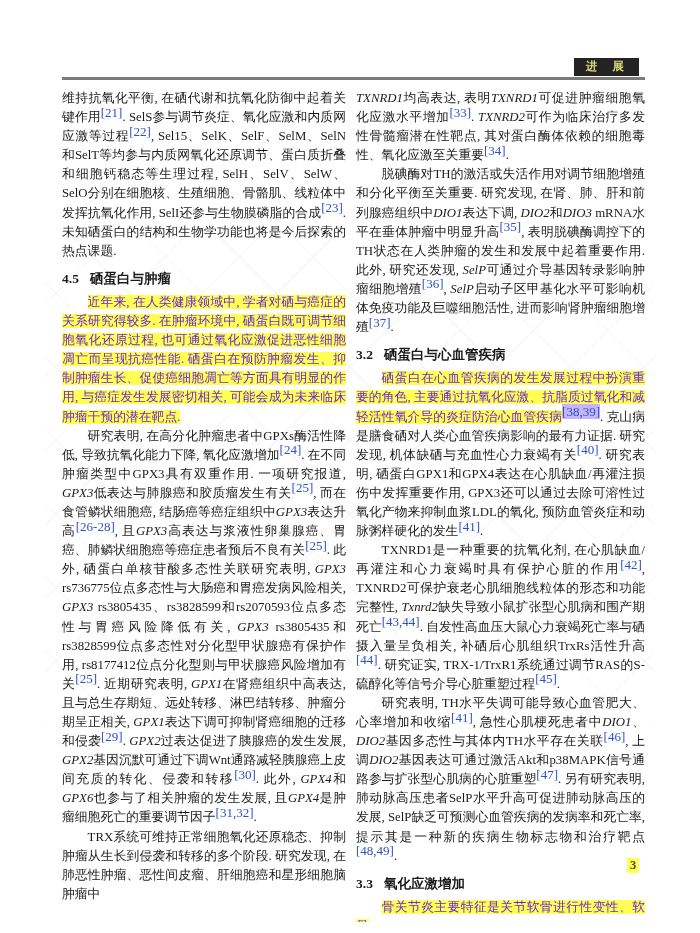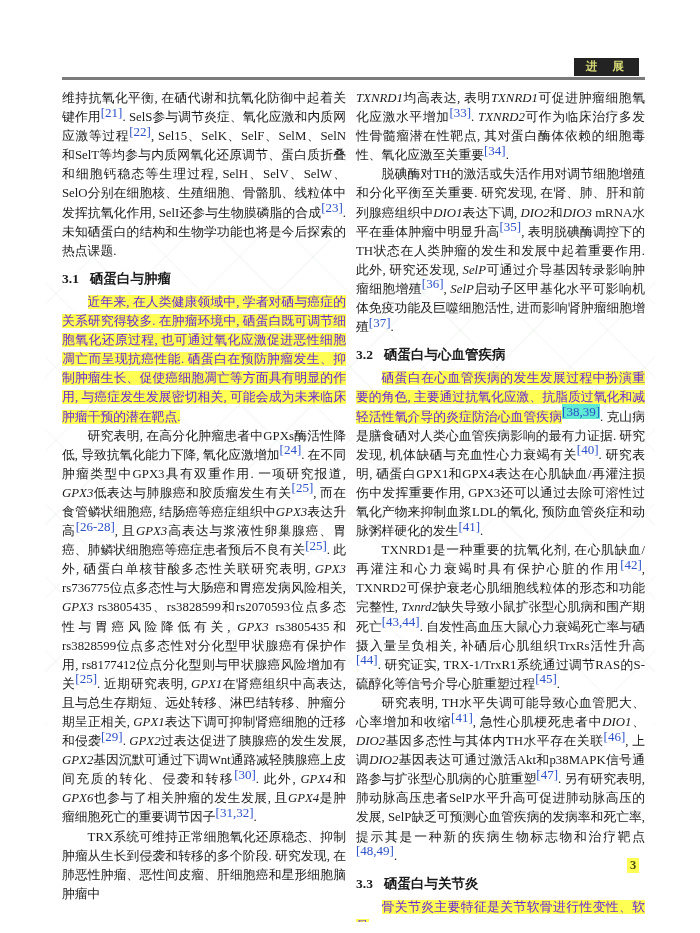--- a/index.html
+++ b/index.html
@@ -30,45 +30,45 @@
   .col-right{left:356px;width:289px;}
   .para{margin:0;}
   .para.ind{text-indent:2em;}
   .h1{font-size:15.5px;font-weight:bold;margin:12px 0 8px;letter-spacing:.5px;}
   .h1 .hnum{margin-right:15px;}
   .h2{font-size:13.5px;font-weight:bold;margin:8px 0 5px;}
   .h2 .hnum{margin-right:11px;}
   .ref{color:#2b50c8;font-size:13px;position:relative;top:-4.5px;line-height:0;}
   .it{font-style:italic;}
   .hl{background:#ffff54;color:#6d28d9;}
-  .hl.ref{color:#2b50c8;background:#5eead4;}
+  .hl.ref{color:#2b50c8;background:#c4b5fd;}
   
   .pagenum{
     position:absolute;top:858px;left:627px;background:#ffff54;color:#4a4a12;
     font-size:12.5px;font-weight:bold;padding:0 3px;z-index:2;
   }
 </style>
 </head>
 <body>
 
 <div class="page">
   <div class="badge">进 展</div>
   <div class="rule"></div>
   <div class="watermark"></div>
   <div class="col col-left">
       <p class="para"><span>维持抗氧化平衡, 在硒代谢和抗氧化防御中起着关键作用</span><span class="ref">[21]</span><span>. SelS参与调节炎症、氧化应激和内质网应激等过程</span><span class="ref">[22]</span><span>, Sel15、SelK、SelF、SelM、SelN和SelT等均参与内质网氧化还原调节、蛋白质折叠和细胞钙稳态等生理过程, SelH、SelV、SelW、SelO分别在细胞核、生殖细胞、骨骼肌、线粒体中发挥抗氧化作用, SelI还参与生物膜磷脂的合成</span><span class="ref">[23]</span><span>. 未知硒蛋白的结构和生物学功能也将是今后探索的热点课题.</span></p>
-      <div class="h2"><span class="hnum">3.1</span><span>硒蛋白与肿瘤</span></div>
+      <div class="h2"><span class="hnum">4.5</span><span>硒蛋白与肿瘤</span></div>
       <p class="para ind"><span class="hl">近年来, 在人类健康领域中, 学者对硒与癌症的关系研究得较多. 在肿瘤环境中, 硒蛋白既可调节细胞氧化还原过程, 也可通过氧化应激促进恶性细胞凋亡而呈现抗癌性能. 硒蛋白在预防肿瘤发生、抑制肿瘤生长、促使癌细胞凋亡等方面具有明显的作用, 与癌症发生发展密切相关, 可能会成为未来临床肿瘤干预的潜在靶点.</span></p>
       <p class="para ind"><span>研究表明, 在高分化肿瘤患者中GPXs酶活性降低, 导致抗氧化能力下降, 氧化应激增加</span><span class="ref">[24]</span><span>. 在不同肿瘤类型中GPX3具有双重作用. 一项研究报道, </span><span class="it">GPX3</span><span>低表达与肺腺癌和胶质瘤发生有关</span><span class="ref">[25]</span><span>, 而在食管鳞状细胞癌, 结肠癌等癌症组织中</span><span class="it">GPX3</span><span>表达升高</span><span class="ref">[26-28]</span><span>, 且</span><span class="it">GPX3</span><span>高表达与浆液性卵巢腺癌、胃癌、肺鳞状细胞癌等癌症患者预后不良有关</span><span class="ref">[25]</span><span>. 此外, 硒蛋白单核苷酸多态性关联研究表明, </span><span class="it">GPX3</span><span> rs736775位点多态性与大肠癌和胃癌发病风险相关, </span><span class="it">GPX3</span><span> rs3805435、rs3828599和rs2070593位点多态性与胃癌风险降低有关, </span><span class="it">GPX3</span><span> rs3805435和rs3828599位点多态性对分化型甲状腺癌有保护作用, rs8177412位点分化型则与甲状腺癌风险增加有关</span><span class="ref">[25]</span><span>. 近期研究表明, </span><span class="it">GPX1</span><span>在肾癌组织中高表达, 且与总生存期短、远处转移、淋巴结转移、肿瘤分期呈正相关, </span><span class="it">GPX1</span><span>表达下调可抑制肾癌细胞的迁移和侵袭</span><span class="ref">[29]</span><span>. </span><span class="it">GPX2</span><span>过表达促进了胰腺癌的发生发展, </span><span class="it">GPX2</span><span>基因沉默可通过下调Wnt通路减轻胰腺癌上皮间充质的转化、侵袭和转移</span><span class="ref">[30]</span><span>. 此外, </span><span class="it">GPX4</span><span>和</span><span class="it">GPX6</span><span>也参与了相关肿瘤的发生发展, 且</span><span class="it">GPX4</span><span>是肿瘤细胞死亡的重要调节因子</span><span class="ref">[31,32]</span><span>.</span></p>
       <p class="para ind"><span>TRX系统可维持正常细胞氧化还原稳态、抑制肿瘤从生长到侵袭和转移的多个阶段. 研究发现, 在肺恶性肿瘤、恶性间皮瘤、肝细胞癌和星形细胞脑肿瘤中</span></p>
     </div>
   <div class="col col-right">
       <p class="para"><span class="it">TXNRD1</span><span>均高表达, 表明</span><span class="it">TXNRD1</span><span>可促进肿瘤细胞氧化应激水平增加</span><span class="ref">[33]</span><span>. </span><span class="it">TXNRD2</span><span>可作为临床治疗多发性骨髓瘤潜在性靶点, 其对蛋白酶体依赖的细胞毒性、氧化应激至关重要</span><span class="ref">[34]</span><span>.</span></p>
       <p class="para ind"><span>脱碘酶对TH的激活或失活作用对调节细胞增殖和分化平衡至关重要. 研究发现, 在肾、肺、肝和前列腺癌组织中</span><span class="it">DIO1</span><span>表达下调, </span><span class="it">DIO2</span><span>和</span><span class="it">DIO3</span><span> mRNA水平在垂体肿瘤中明显升高</span><span class="ref">[35]</span><span>, 表明脱碘酶调控下的TH状态在人类肿瘤的发生和发展中起着重要作用. 此外, 研究还发现, </span><span class="it">SelP</span><span>可通过介导基因转录影响肿瘤细胞增殖</span><span class="ref">[36]</span><span>, </span><span class="it">SelP</span><span>启动子区甲基化水平可影响机体免疫功能及巨噬细胞活性, 进而影响肾肿瘤细胞增殖</span><span class="ref">[37]</span><span>.</span></p>
       <div class="h2"><span class="hnum">3.2</span><span>硒蛋白与心血管疾病</span></div>
       <p class="para ind"><span class="hl">硒蛋白在心血管疾病的发生发展过程中扮演重要的角色, 主要通过抗氧化应激、抗脂质过氧化和减轻活性氧介导的炎症防治心血管疾病</span><span class="hl ref">[38,39]</span><span>. 克山病是膳食硒对人类心血管疾病影响的最有力证据. 研究发现, 机体缺硒与充血性心力衰竭有关</span><span class="ref">[40]</span><span>. 研究表明, 硒蛋白GPX1和GPX4表达在心肌缺血/再灌注损伤中发挥重要作用, GPX3还可以通过去除可溶性过氧化产物来抑制血浆LDL的氧化, 预防血管炎症和动脉粥样硬化的发生</span><span class="ref">[41]</span><span>.</span></p>
       <p class="para ind"><span>TXNRD1是一种重要的抗氧化剂, 在心肌缺血/再灌注和心力衰竭时具有保护心脏的作用</span><span class="ref">[42]</span><span>, TXNRD2可保护衰老心肌细胞线粒体的形态和功能完整性, </span><span class="it">Txnrd2</span><span>缺失导致小鼠扩张型心肌病和围产期死亡</span><span class="ref">[43,44]</span><span>. 自发性高血压大鼠心力衰竭死亡率与硒摄入量呈负相关, 补硒后心肌组织TrxRs活性升高</span><span class="ref">[44]</span><span>. 研究证实, TRX-1/TrxR1系统通过调节RAS的S-硫醇化等信号介导心脏重塑过程</span><span class="ref">[45]</span><span>.</span></p>
       <p class="para ind"><span>研究表明, TH水平失调可能导致心血管肥大、心率增加和收缩</span><span class="ref">[41]</span><span>, 急性心肌梗死患者中</span><span class="it">DIO1</span><span>、</span><span class="it">DIO2</span><span>基因多态性与其体内TH水平存在关联</span><span class="ref">[46]</span><span>, 上调</span><span class="it">DIO2</span><span>基因表达可通过激活Akt和p38MAPK信号通路参与扩张型心肌病的心脏重塑</span><span class="ref">[47]</span><span>. 另有研究表明, 肺动脉高压患者SelP水平升高可促进肺动脉高压的发展, SelP缺乏可预测心血管疾病的发病率和死亡率, 提示其是一种新的疾病生物标志物和治疗靶点</span><span class="ref">[48,49]</span><span>.</span></p>
-      <div class="h2"><span class="hnum">3.3</span><span>硒蛋白与关节炎</span></div>
+      <div class="h2"><span class="hnum">3.3</span><span>氧化应激增加</span></div>
       <p class="para ind"><span class="hl">骨关节炎主要特征是关节软骨进行性变性、软骨</span></p>
     </div>
   <div class="pagenum">3</div>
 </div>
 
 </body></html>

